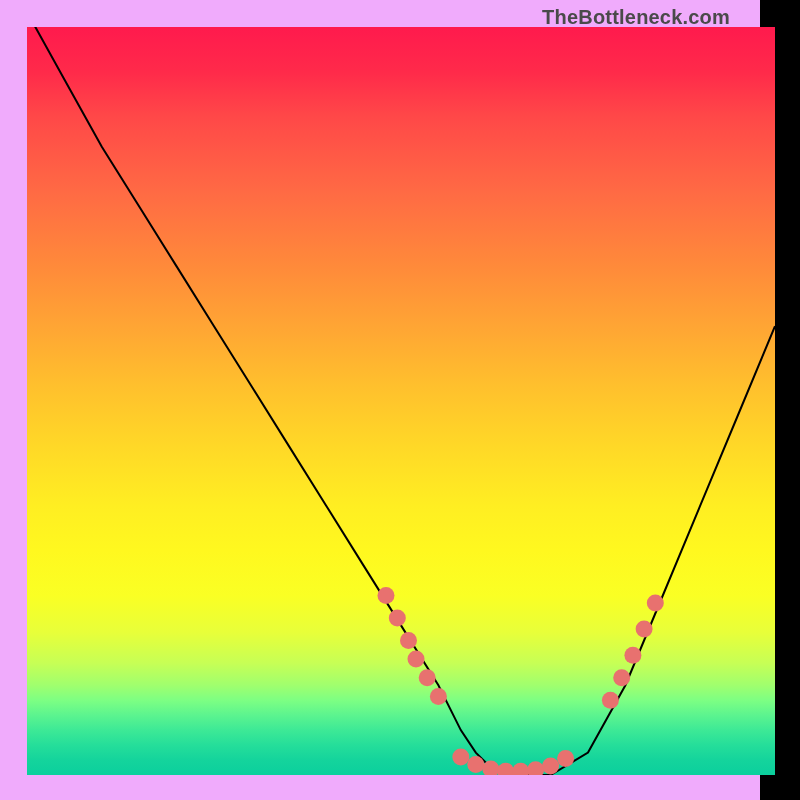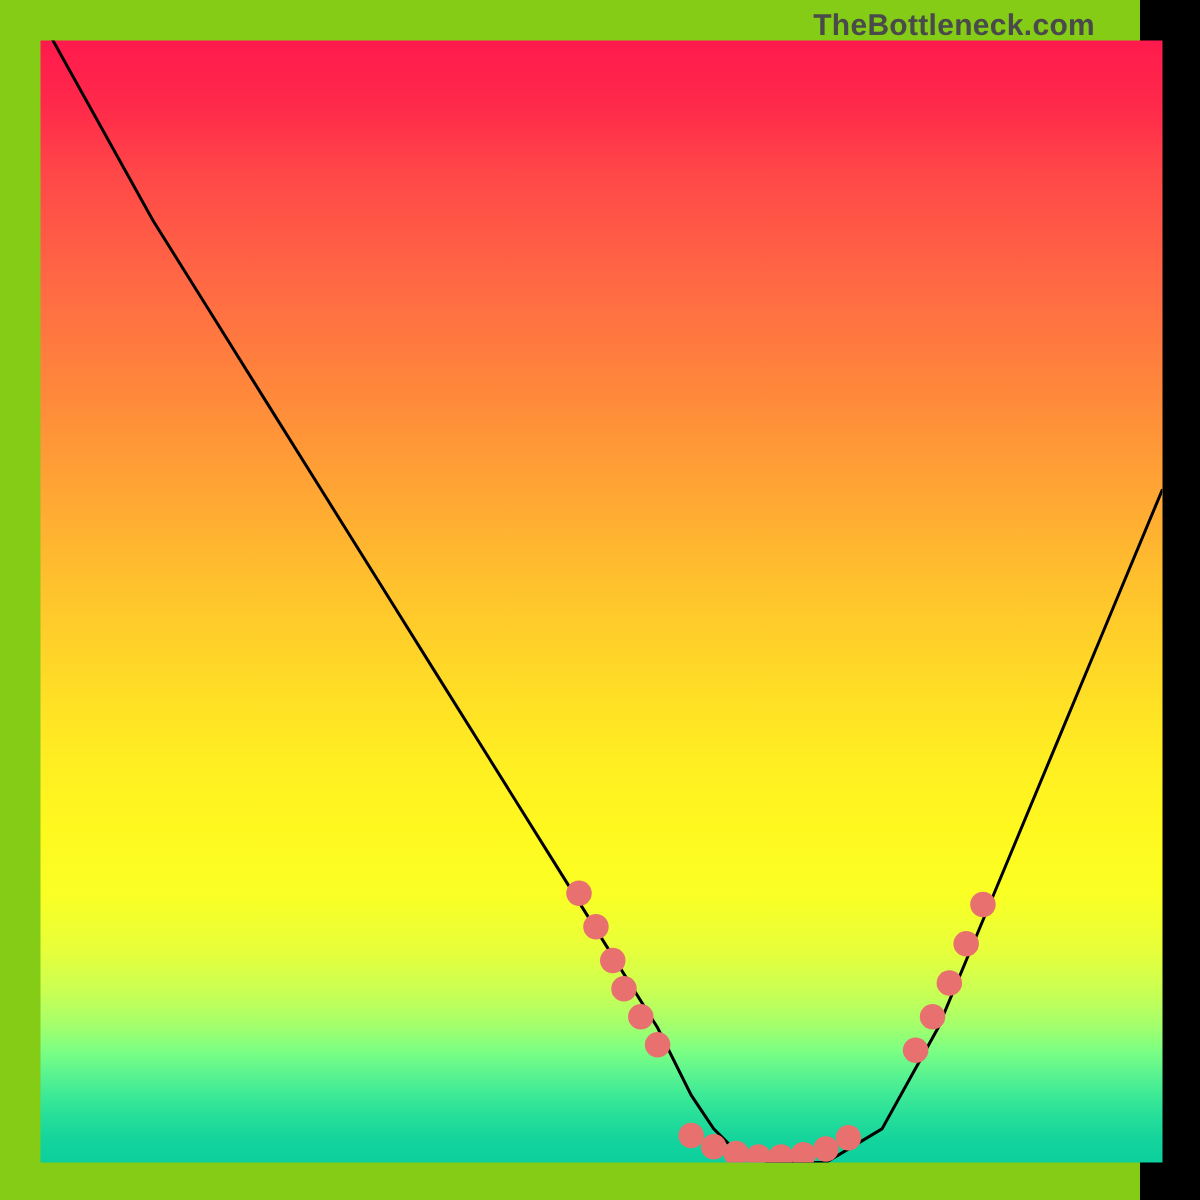--- a/index.html
+++ b/index.html
@@ -9,21 +9,21 @@
     height: 800px;
     background: #000;
     overflow: hidden;
   }
   .frame {
     position: absolute;
     left: 0;
     top: 0;
     width: 760px;
     height: 800px;
-    background: #84cc16;
+    background: #f0abfc;
   }
   .plot {
     position: absolute;
     left: 27px;
     top: 27px;
     width: 748px;
     height: 748px;
     background: linear-gradient(to bottom,
       #ff1a4d 0%,
       #ff2a4a 6%,

